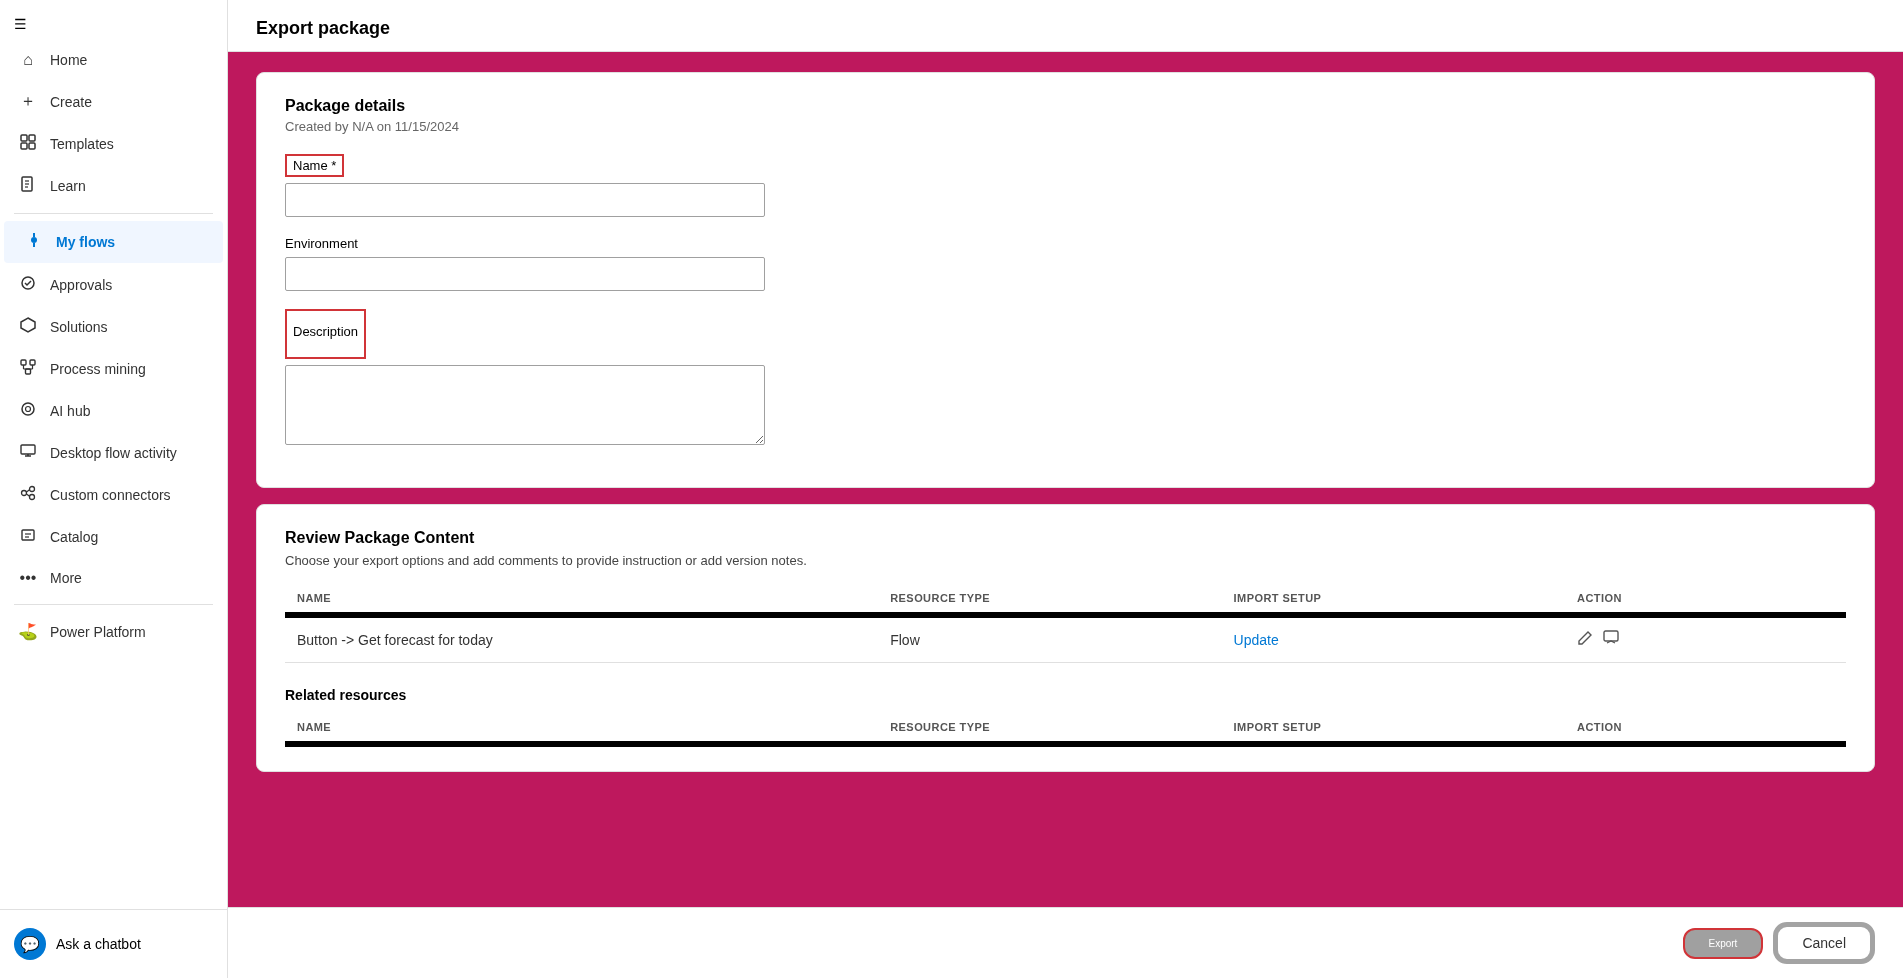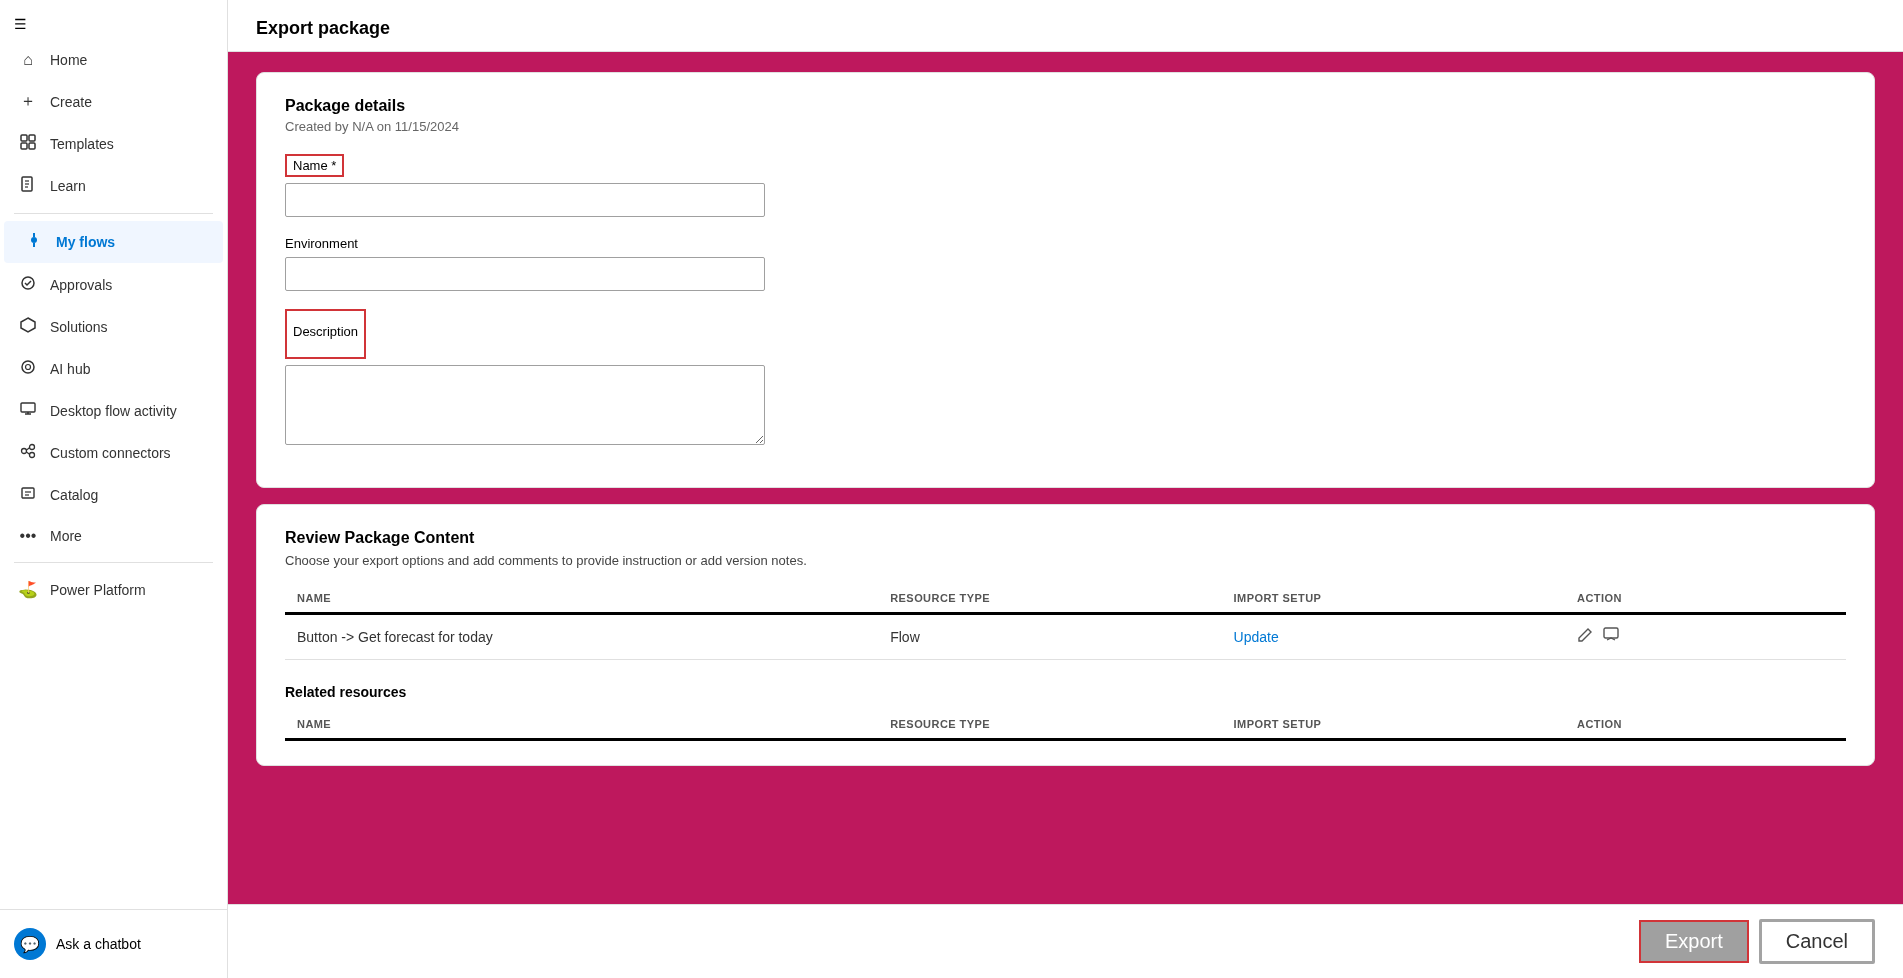--- a/index.html
+++ b/index.html
@@ -144,21 +144,21 @@
     .pkg-table {
       width: 100%;
       border-collapse: collapse;
     }
     .pkg-table th {
       text-align: left;
       font-size: 11px;
       font-weight: 600;
       color: #555;
       padding: 8px 12px;
-      border-bottom: 3px solid #000000;
+      border-bottom: 6px solid #000000;
       text-transform: uppercase;
       letter-spacing: 0.04em;
     }
     .pkg-table td {
       padding: 12px 12px;
       font-size: 14px;
       border-bottom: 1px solid #e0e0e0;
       color: #333;
     }
     .pkg-table .col-name { width: 38%; }
@@ -179,33 +179,33 @@
       display: flex;
       justify-content: flex-end;
       gap: 10px;
       align-items: center;
     }
     .btn-export {
       background: #a0a0a0;
       color: white;
       border: 2px solid #d13438;
       padding: 8px 24px;
-      font-size: 20px;
+      font-size: 10px;
       cursor: pointer;
-      border-radius: 0;
+      border-radius: 12px;
       font-family: inherit;
     }
     .btn-cancel {
       background: #fff;
       color: #333;
-      border: 3px solid #a3a3a3;
+      border: 5px solid #a3a3a3;
       padding: 8px 24px;
-      font-size: 20px;
+      font-size: 14px;
       cursor: pointer;
-      border-radius: 2px;
+      border-radius: 14px;
       font-family: inherit;
     }
 
     
     .related-section { margin-top: 8px; }
     .related-title { font-size: 14px; font-weight: 600; margin-bottom: 10px; }
   </style>
 </head>
 <body>
 
@@ -264,20 +264,34 @@
     </span>
     <span>Approvals</span>
   </div>
   <div class="sidebar-item">
     <span class="icon">
       <svg width="16" height="16" viewBox="0 0 16 16" fill="none">
           <polygon points="8,1 15,5 15,11 8,15 1,11 1,5" stroke="#333" stroke-width="1.5" fill="none"></polygon>
         </svg>
     </span>
     <span>Solutions</span>
+  </div>
+  <div class="sidebar-item">
+    <span class="icon">
+      <svg width="16" height="16" viewBox="0 0 16 16" fill="none">
+          <rect x="1" y="1" width="5" height="5" rx="1" stroke="#333" stroke-width="1.4"></rect>
+          <rect x="10" y="1" width="5" height="5" rx="1" stroke="#333" stroke-width="1.4"></rect>
+          <rect x="5.5" y="10" width="5" height="5" rx="1" stroke="#333" stroke-width="1.4"></rect>
+          <line x1="3.5" y1="6" x2="3.5" y2="10" stroke="#333" stroke-width="1.2"></line>
+          <line x1="12.5" y1="6" x2="12.5" y2="10" stroke="#333" stroke-width="1.2"></line>
+          <line x1="3.5" y1="10" x2="8" y2="10" stroke="#333" stroke-width="1.2"></line>
+          <line x1="12.5" y1="10" x2="8" y2="10" stroke="#333" stroke-width="1.2"></line>
+        </svg>
+    </span>
+    <span>Process mining</span>
   </div>
   <div class="sidebar-item">
     <span class="icon">
       <svg width="16" height="16" viewBox="0 0 16 16" fill="none">
           <circle cx="8" cy="8" r="6" stroke="#333" stroke-width="1.5"></circle>
           <circle cx="8" cy="8" r="2.5" stroke="#333" stroke-width="1.2"></circle>
         </svg>
     </span>
     <span>AI hub</span>
   </div>

